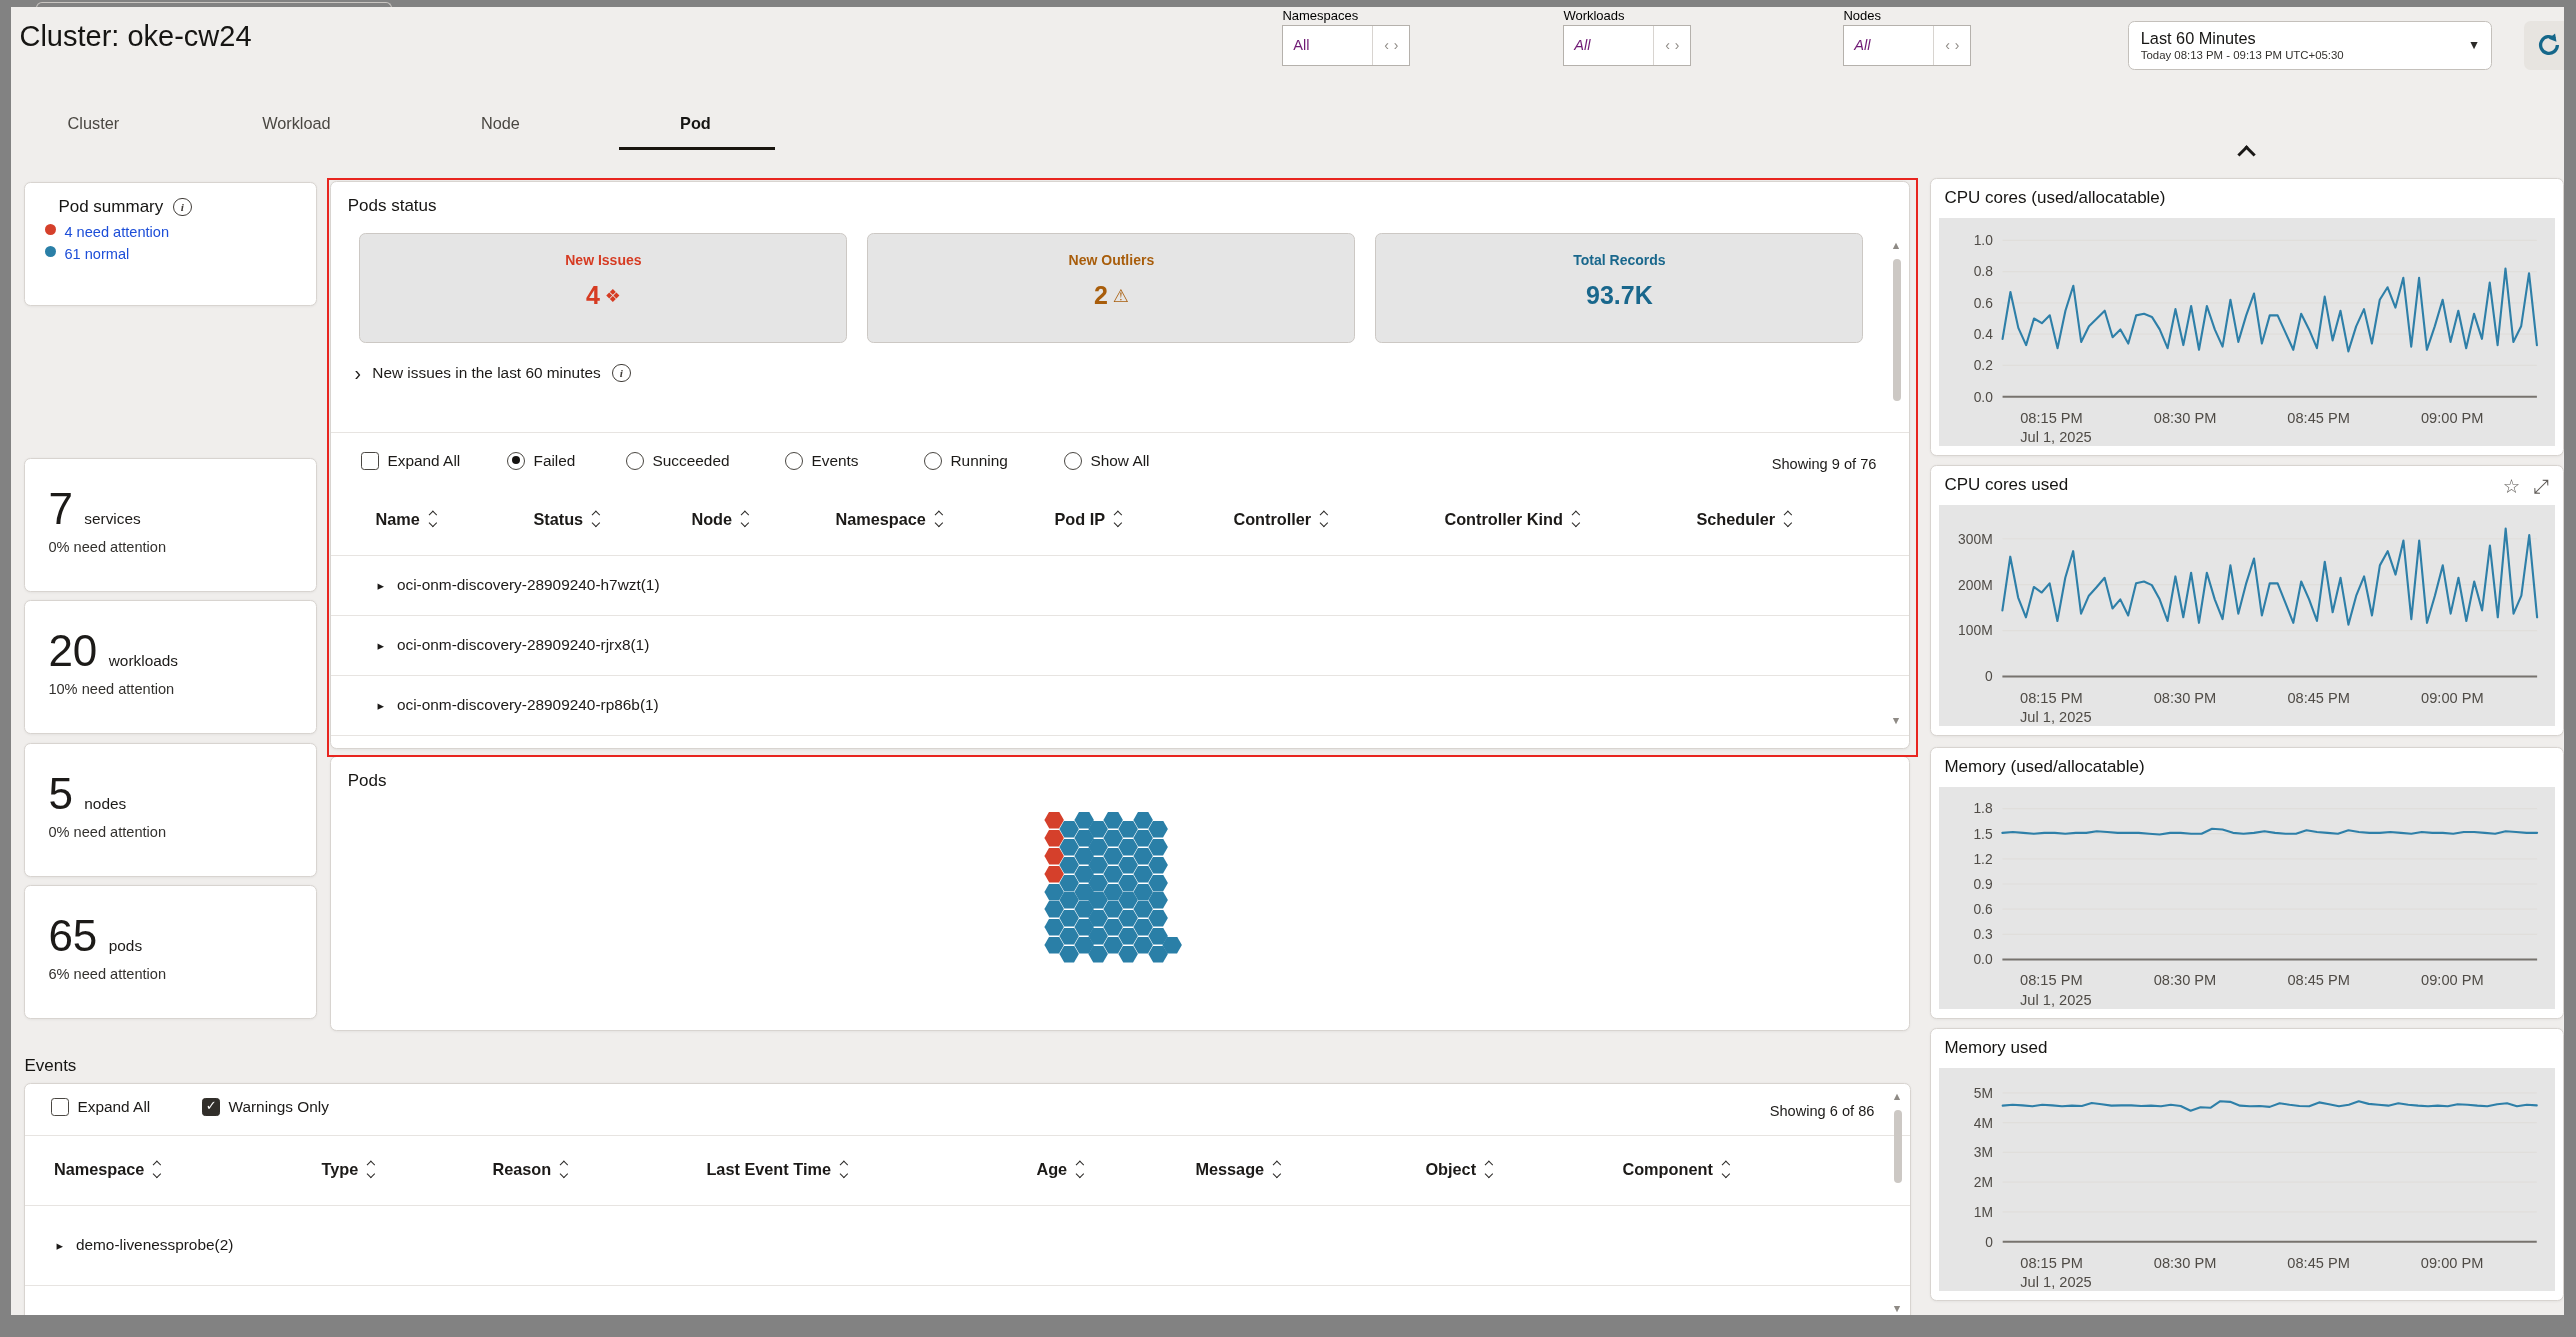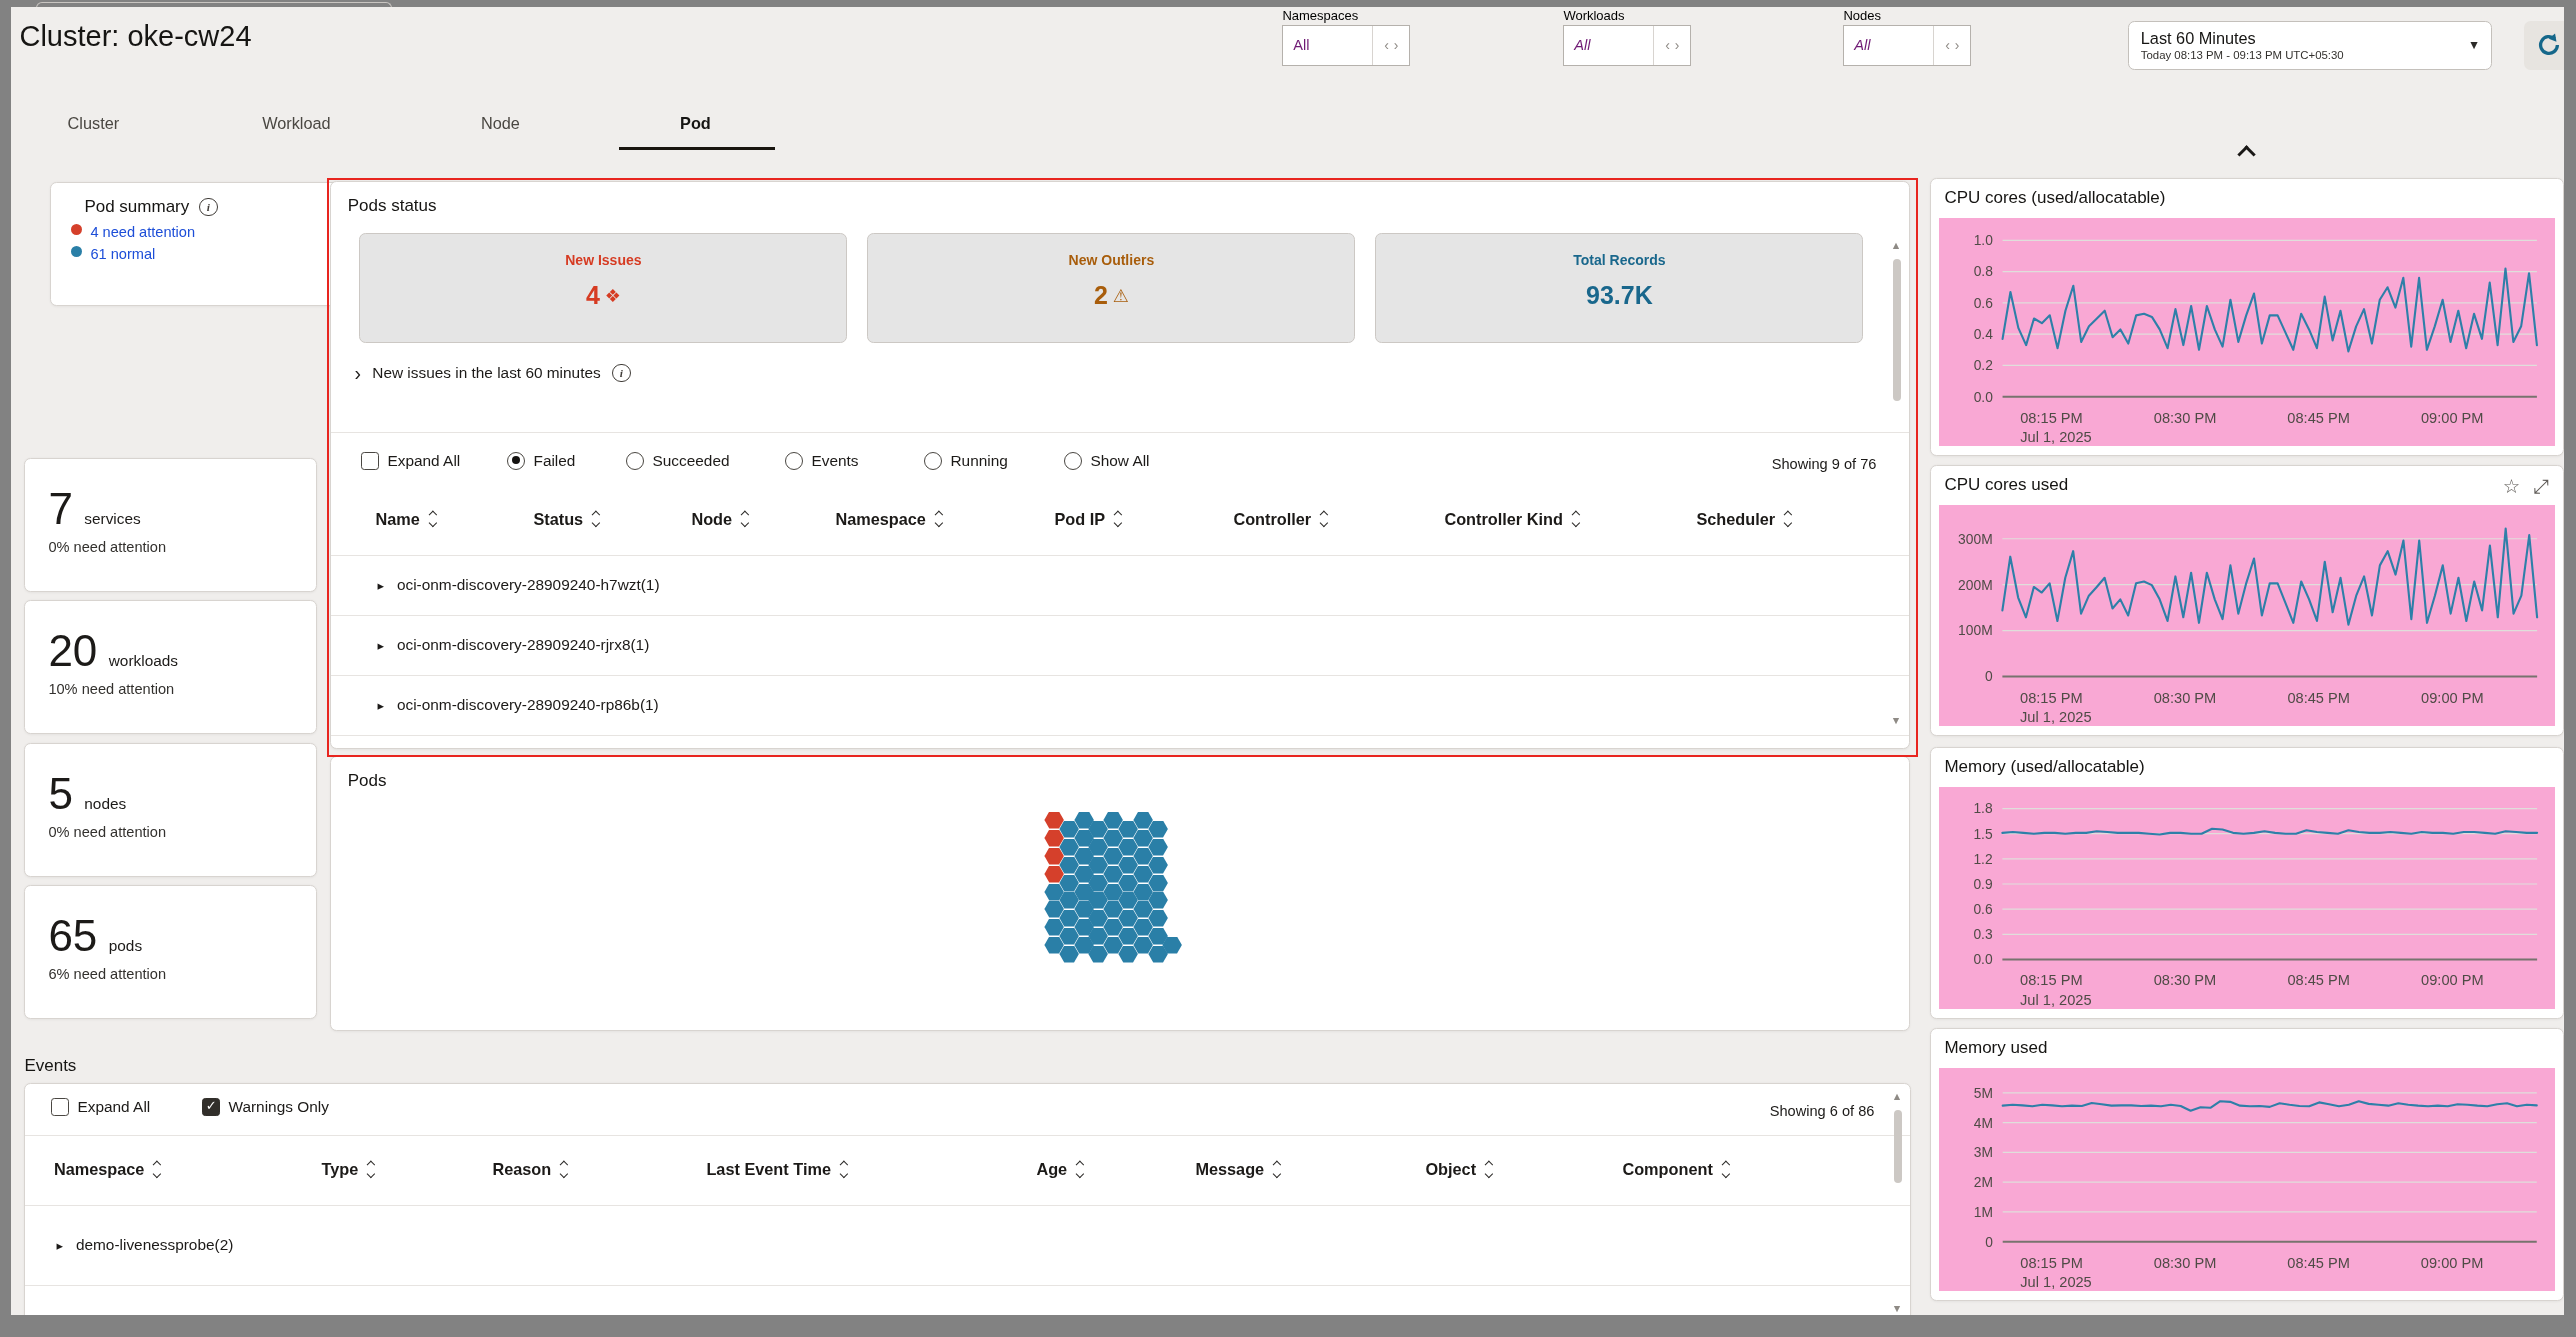--- a/index.html
+++ b/index.html
@@ -46,21 +46,21 @@
   .sort .dn{transform:rotate(45deg);}
   .trow{position:absolute;left:0;width:100%;border-bottom:0.8px solid #e7e4e1;display:flex;align-items:center;box-sizing:border-box;}
   .trow .caret{font-size:13px;color:#1c1a18;margin:0 13px 0 46px;}
   .trow .rname{font-size:15.4px;color:#1c1a18;}
   .sb-arrow{position:absolute;font-size:10.6px;color:#8e8a85;}
   .sb-thumb{position:absolute;width:8.1px;background:#ccc8c4;border-radius:4.1px;}
   
   .hex{position:absolute;width:19.5px;height:17px;clip-path:polygon(25% 0,75% 0,100% 50%,75% 100%,25% 100%,0 50%);}
   
   .chart-card .icons{position:absolute;right:14.6px;top:9.8px;color:#5f5b57;font-size:19.5px;display:flex;gap:13px;}
-  .chart-area{position:absolute;left:8.1px;right:8.1px;top:39px;bottom:8.1px;background:#f9a8d4;}
+  .chart-area{position:absolute;left:8.1px;right:8.1px;top:39px;bottom:8.1px;background:#e5e5e5;}
   .chevron-up{position:absolute;width:16.3px;height:16.3px;}
   .chevron-up::after{content:"";position:absolute;left:1.6px;top:4.9px;width:9.8px;height:9.8px;border-top:3.3px solid #1a1816;border-right:3.3px solid #1a1816;transform:rotate(-45deg);}
   .showing{font-size:14.6px;color:#1c1a18;position:absolute;}
 </style>
 </head>
 <body>
 
 <div id="stage">
   <div id="tab-ghost"></div>
   <div id="app">
@@ -108,21 +108,21 @@
         <path d="M 17.2 2.2 L 18.4 9.2 L 11.8 6.6 Z" fill="#15678a"></path>
       </svg>
     </div>
 
     <span class="tab" style="left:82px;">Cluster</span>
     <span class="tab" style="left:285px;">Workload</span>
     <span class="tab" style="left:489px;">Node</span>
     <span class="tab active" style="left:684px;">Pod</span>
     <div id="tab-underline"></div>
 
-    <div class="card" style="left:13px;top:175px;width:293px;height:124px;margin-left:26px;">
+    <div class="card" style="left:13px;top:175px;width:293px;height:124px;">
       <div style="margin:14.6px 0 0 33px;display:flex;align-items:center;gap:9.8px;">
         <span class="ptitle">Pod summary</span>
         <span class="info">i</span>
       </div>
       <div class="legend-row">
         <span class="dot" style="background: rgb(213, 64, 43);"></span>
         <span>4 need attention</span>
       </div>
       <div class="legend-row">
         <span class="dot" style="background: rgb(42, 127, 167);"></span>

